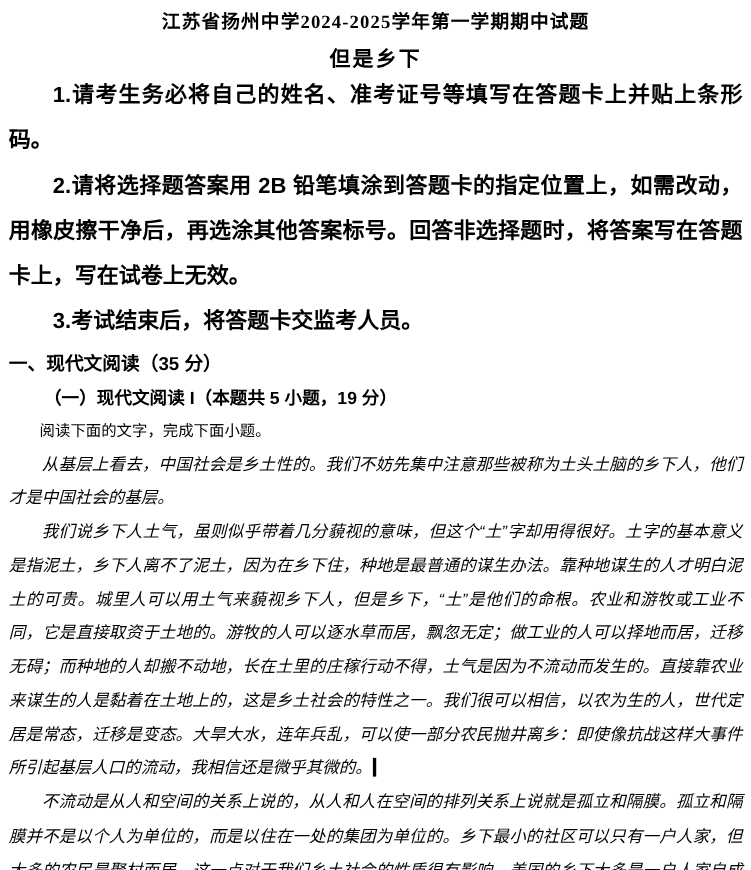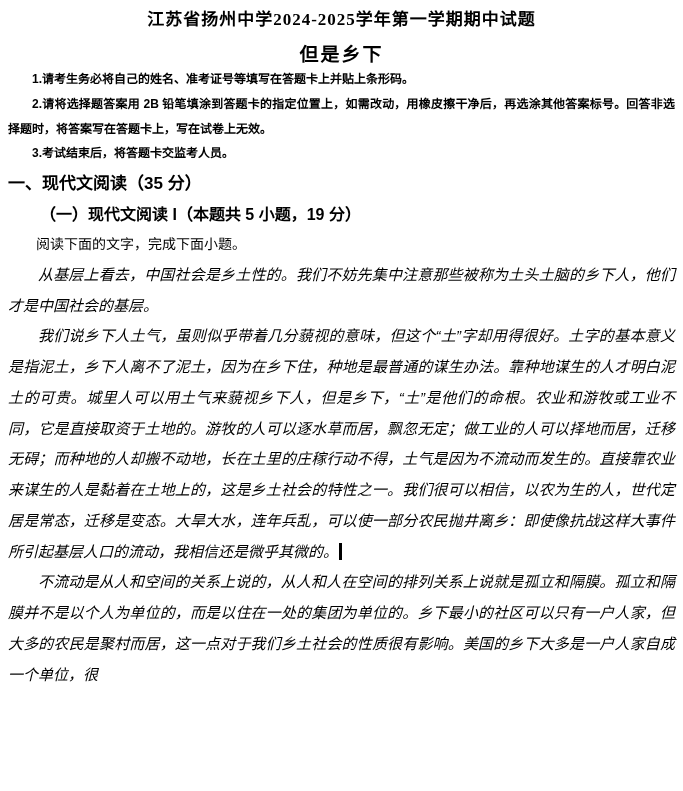--- a/index.html
+++ b/index.html
@@ -48,21 +48,21 @@
   .notice-heading {
     font-family: "Liberation Sans", sans-serif;
     font-weight: bold;
     font-size: 16px;
     line-height: 2.05;
     margin: 8px 0 0 0;
   }
   .notice-item {
     font-family: "Liberation Sans", sans-serif;
     font-weight: bold;
-    font-size: 12px;
+    font-size: 20px;
     line-height: 2.05;
     text-indent: 2em;
     text-align: justify;
     margin: 0;
   }
   .section-heading {
     font-family: "Liberation Sans", sans-serif;
     font-weight: bold;
     font-size: 17px;
     line-height: 1.85;

